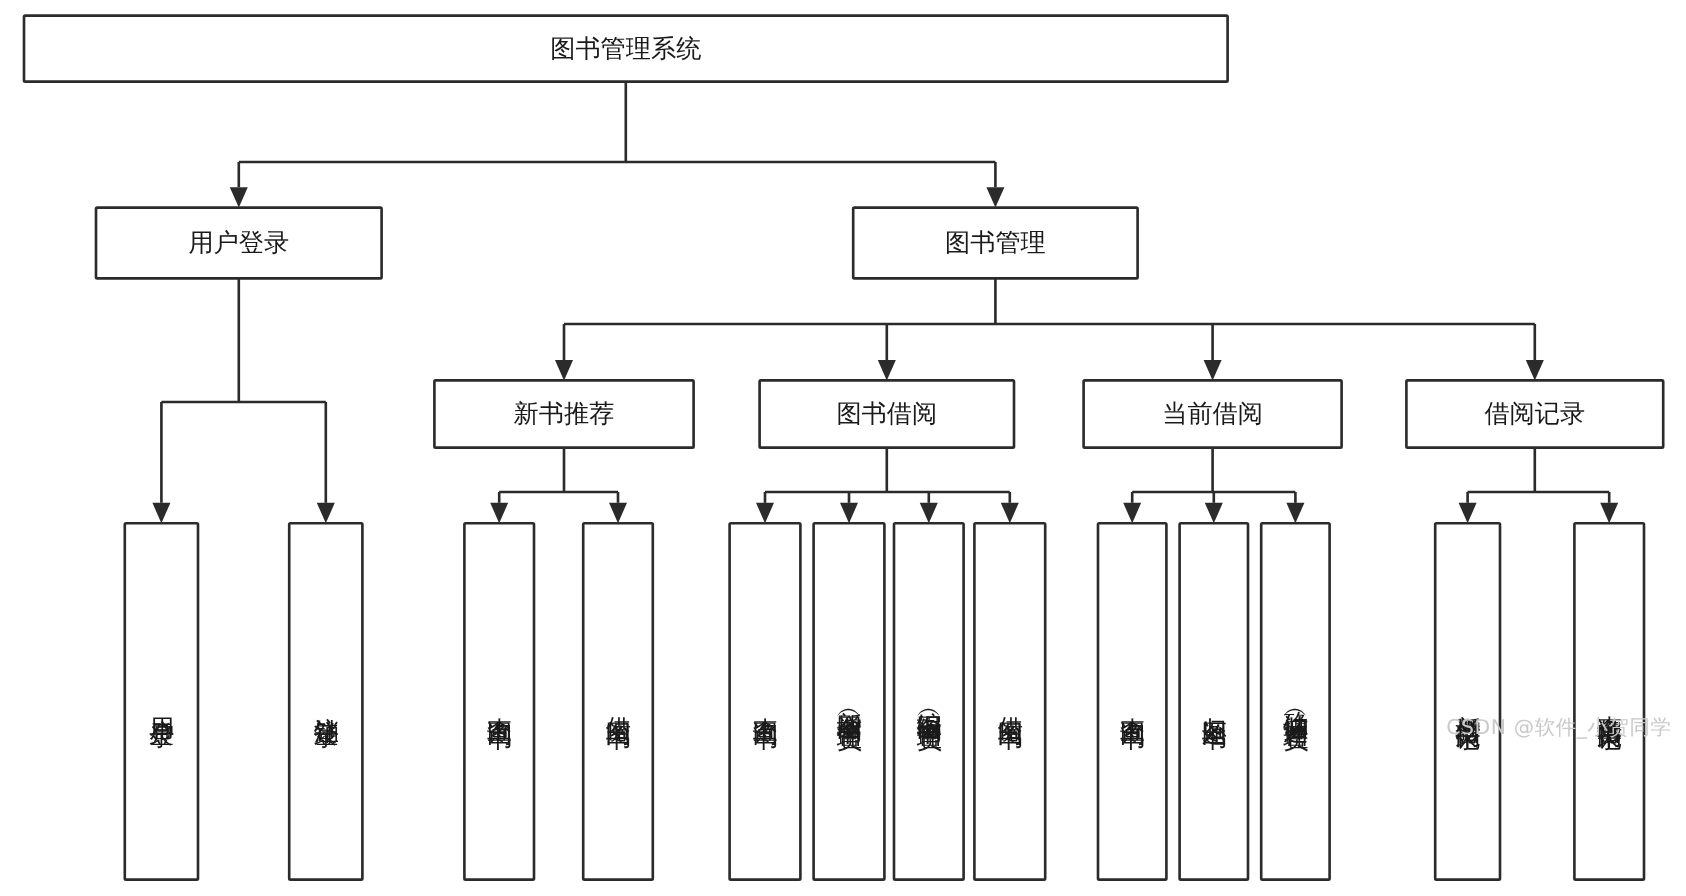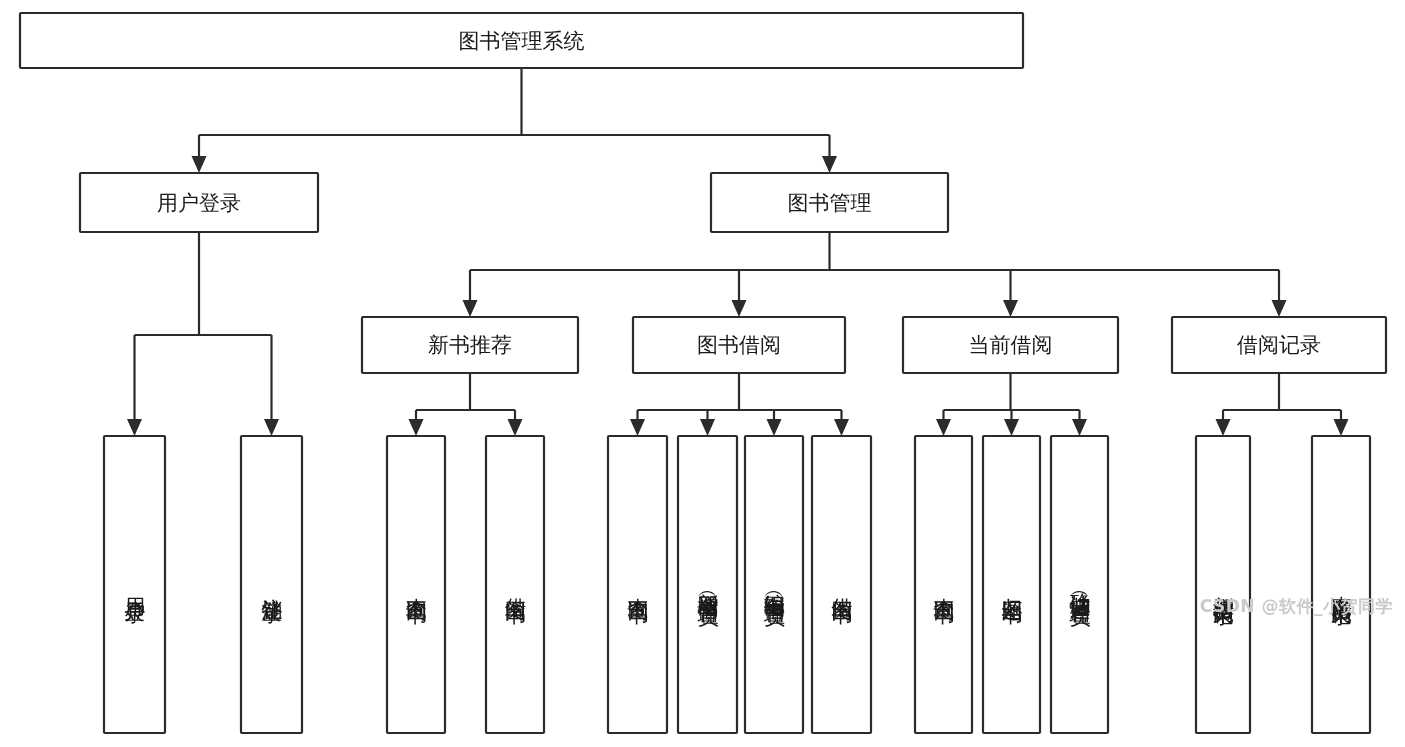--- a/index.html
+++ b/index.html
@@ -67,21 +67,20 @@
   }
   .watermark {
     position: absolute;
     right: 12px;
     bottom: 6px;
     font-family: "DejaVu Sans", "Liberation Sans", sans-serif;
     font-size: 17px;
     color: #c9c9c9;
     letter-spacing: 0.5px;
     white-space: nowrap;
-    font-weight: bold;
   }
 </style>
 </head>
 <body>
 
 <div id="diagram-root">
 
   <svg id="flow-svg" viewBox="0 0 1405 747">
     <g id="connectors-layer">
         <line x1="521.5" y1="68" x2="521.5" y2="135" class="connector"></line>

